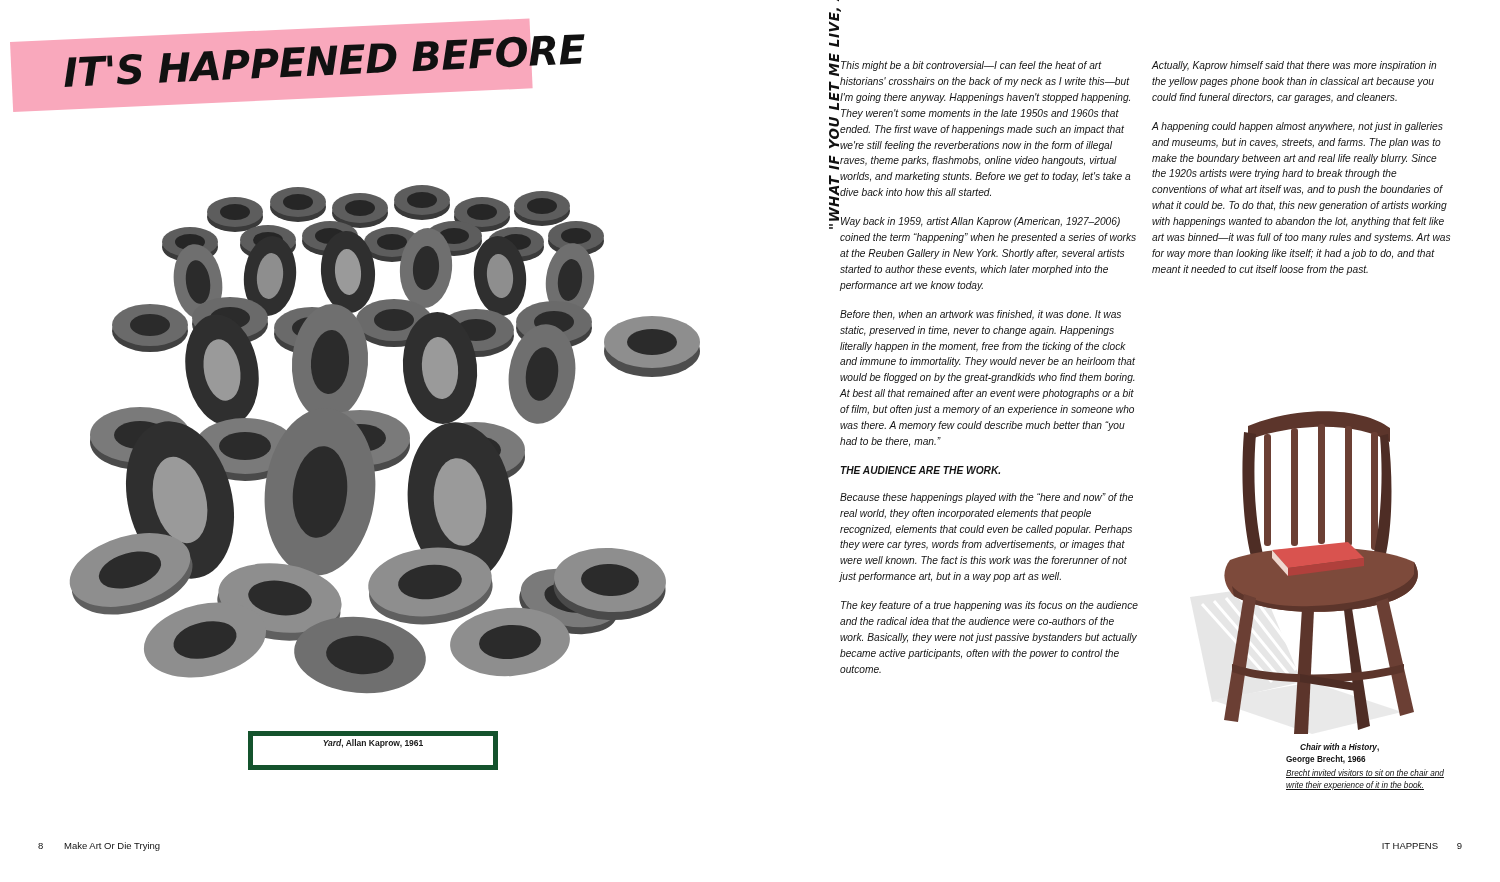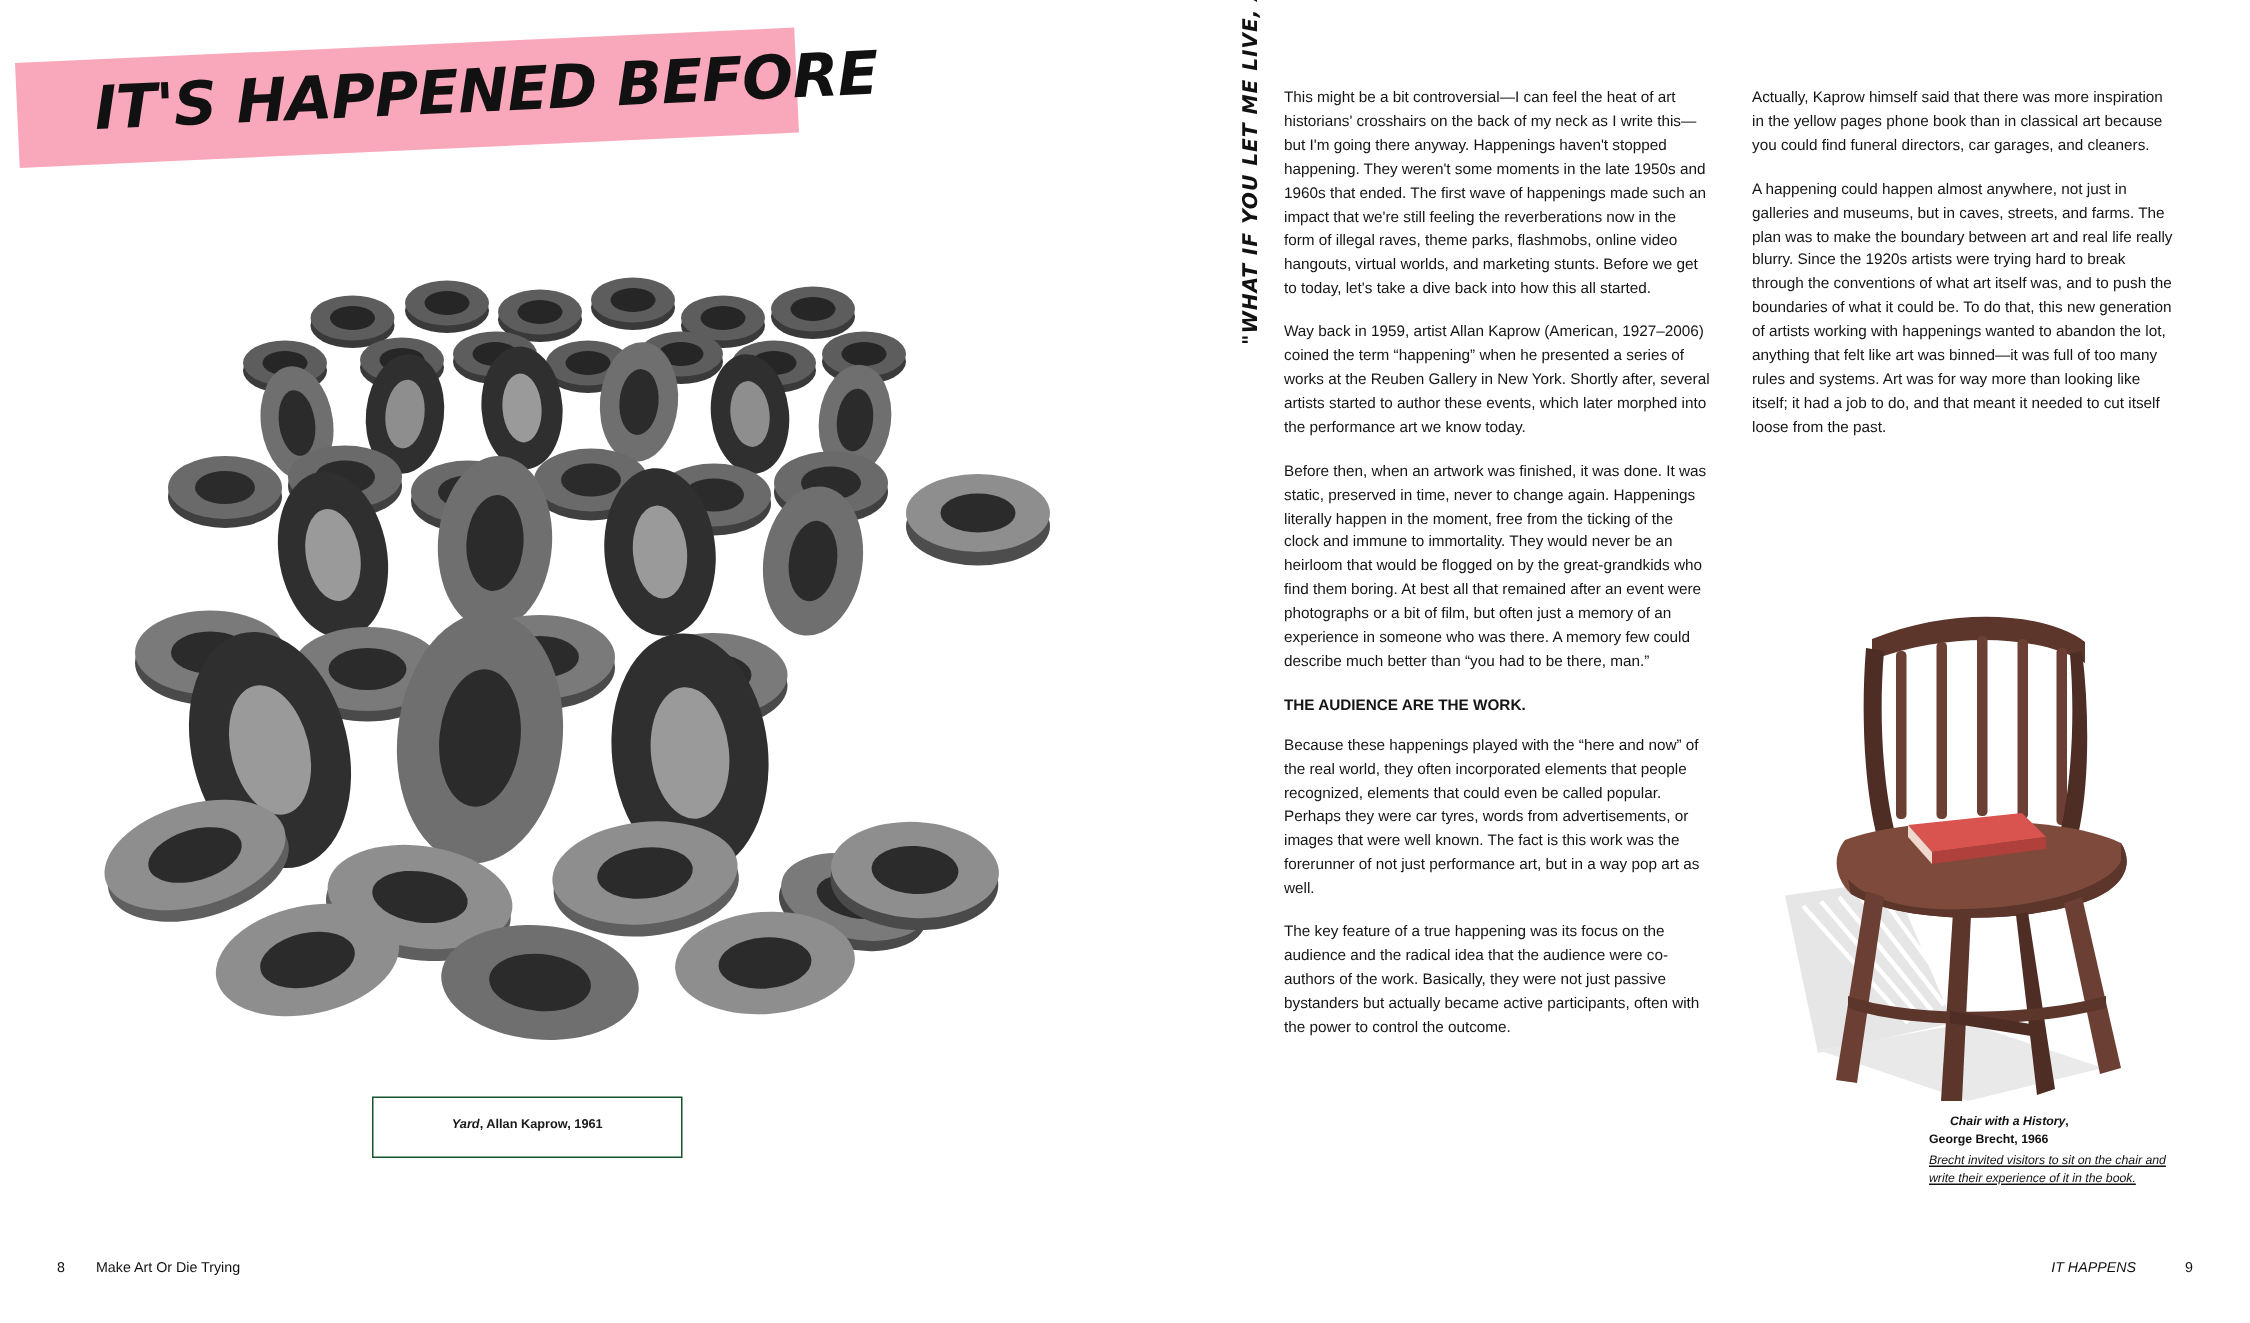--- a/index.html
+++ b/index.html
@@ -45,41 +45,41 @@
   #tire-illustration {
     position: absolute;
     left: 30px; top: 150px;
     width: 710px; height: 570px;
   }
 
   
   #left-caption {
     position: absolute;
     left: 248px; top: 731px;
-    width: 207px;
-    border: 1px solid #14532d;
-    padding: 12px 12px 12px 12px;
+    width: 250px;
+    border: 5px solid #14532d;
+    padding: 2px 12px 12px 12px;
     text-align: center;
   }
   #left-caption .cap-title {
     font-size: 8.5px; font-weight: 700; margin-bottom: 4px; line-height: 1.35;
   }
   #left-caption .cap-title .ital { font-style: italic; }
   #left-caption .cap-body {
     font-size: 7.6px; line-height: 1.45; color: #222;
   }
 
   
   .footer {
     position: absolute; bottom: 31px;
     font-size: 9.5px; color: #111;
   }
   #footer-left-num { left: 38px; }
   #footer-left-txt { left: 64px; margin-top: 36px; }
-  #footer-right-txt { right: 76px; font-style: italic; }
+  #footer-right-txt { right: 62px; }
   #footer-right-num { right: 38px; }
 
   
   #right-page {
     position: absolute; left: 790px; top: 0; width: 710px; height: 882px;
   }
 
   
   #vertical-quote {
     position: absolute;
@@ -103,21 +103,21 @@
     position: absolute;
     top: 58px;
     font-size: 10.2px;
     line-height: 1.56;
     color: #151515;
     text-align: left;
   }
   #col-1 { left: 50px; width: 300px; }
   #col-2 { left: 362px; width: 300px; }
 
-  .col p { margin: 0 0 13px 16px; }
+  .col p { margin: 0 0 13px 0; font-style: italic; }
   .col p.subhead { font-weight: 700; margin-bottom: 11px; }
 
   
   #chair-illustration {
     position: absolute;
     left: 362px; top: 382px;
     width: 310px; height: 370px;
   }
 
   #right-caption {

